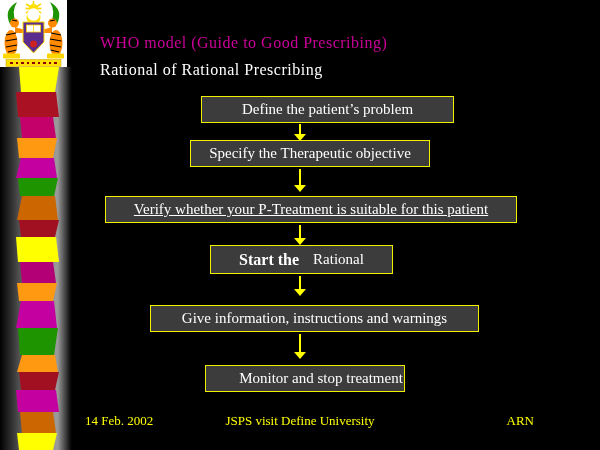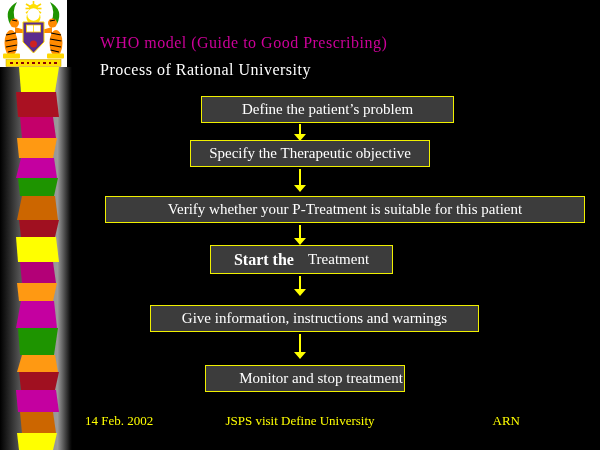--- a/index.html
+++ b/index.html
@@ -24,39 +24,39 @@
     color:var(--text,#fff);white-space:nowrap;
   }
   
   .fbox{
     position:absolute;display:flex;align-items:center;justify-content:center;
     background:var(--box-fill,#3C3C3C);border:1px solid var(--box-border,#F0F000);
     color:var(--text,#fff);font-size:15px;white-space:nowrap;box-sizing:border-box;
   }
   .b1{left:201px;top:96px;width:253px;height:27px;}
   .b2{left:190px;top:140px;width:240px;height:27px;}
-  .b3{left:105px;top:196px;width:480px;height:27px;}
+  .b3{left:105px;top:196px;width:412px;height:27px;text-decoration:underline;}
   .b4{left:210px;top:245px;width:183px;height:29px;gap:14px;}
   .b5{left:150px;top:305px;width:329px;height:27px;}
   .b6{left:205px;top:365px;width:200px;height:27px;padding-left:32px;}
   .b4 .bold{font-weight:bold;font-size:16px;}
   
   .arrow{position:absolute;left:294px;width:12px;display:flex;flex-direction:column;align-items:center;}
   .arrow .shaft{width:2px;flex:1;background:var(--yellow,#FF0);}
   .arrow .head{width:0;height:0;border-left:6px solid transparent;border-right:6px solid transparent;border-top:7px solid var(--yellow,#FF0);}
   .a1{top:124px;height:17px;}
   .a2{top:169px;height:23px;}
   .a3{top:225px;height:20px;}
   .a4{top:276px;height:20px;}
   .a5{top:334px;height:25px;}
   
   .footer{position:absolute;top:413px;font-size:13px;color:var(--yellow,#FF0);white-space:nowrap;}
   .f-date{left:85px;}
   .f-center{left:0;right:0;text-align:center;}
-  .f-right{right:80px;}
+  .f-right{right:66px;}
 </style>
 </head>
 <body>
 
 <div id="slide">
 
   <div id="crest">
     <svg width="67" height="67" viewBox="0 0 67 67" xmlns="http://www.w3.org/2000/svg">
       <rect x="0" y="0" width="67" height="67" fill="#ffffff"></rect>
       <path d="M10 24 Q3 10 17 2 Q11 12 16 22 Z" fill="#1E9400"></path>
@@ -121,21 +121,21 @@
         <polygon points="18,261 58,261 54,288 20,288" fill="#1E9400"></polygon>
         <polygon points="22,288 55,288 58,305 17,305" fill="#FF9912"></polygon>
         <polygon points="19,305 59,305 55,323 21,323" fill="#A01020"></polygon>
         <polygon points="16,323 56,323 59,345 18,345" fill="#C400A0"></polygon>
         <polygon points="20,345 53,345 56,366 22,366" fill="#CC6600"></polygon>
         <polygon points="17,366 57,366 53,383 19,383" fill="#FFFF00"></polygon>
       </svg>
   </div>
 
   <div class="title">WHO model (Guide to Good Prescribing)</div>
-  <div class="subtitle">Process of Rational University</div>
+  <div class="subtitle">Rational of Rational Prescribing</div>
 
   <div class="fbox b1">
     <span>Define the patient’s problem</span>
   </div>
   <div class="arrow a1">
       <div class="shaft"></div>
       <div class="head"></div>
     </div>
 
   <div class="fbox b2">
@@ -149,21 +149,21 @@
   <div class="fbox b3">
     <span>Verify whether your P-Treatment is suitable for this patient</span>
   </div>
   <div class="arrow a3">
       <div class="shaft"></div>
       <div class="head"></div>
     </div>
 
   <div class="fbox b4">
     <span class="bold">Start the</span>
-      <span> Treatment</span>
+      <span> Rational</span>
   </div>
   <div class="arrow a4">
       <div class="shaft"></div>
       <div class="head"></div>
     </div>
 
   <div class="fbox b5">
     <span>Give information, instructions and warnings</span>
   </div>
   <div class="arrow a5">

